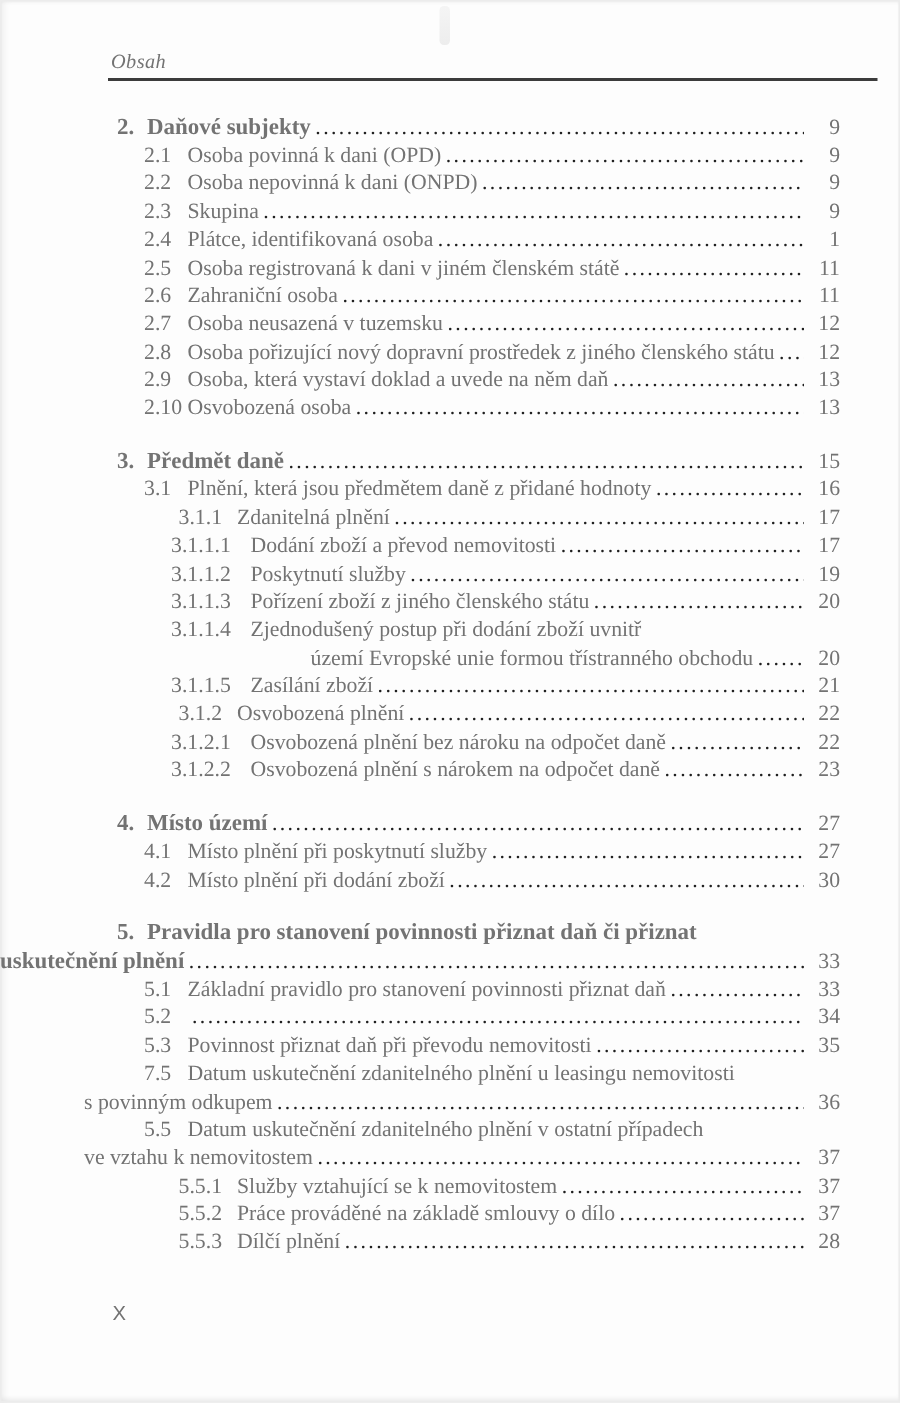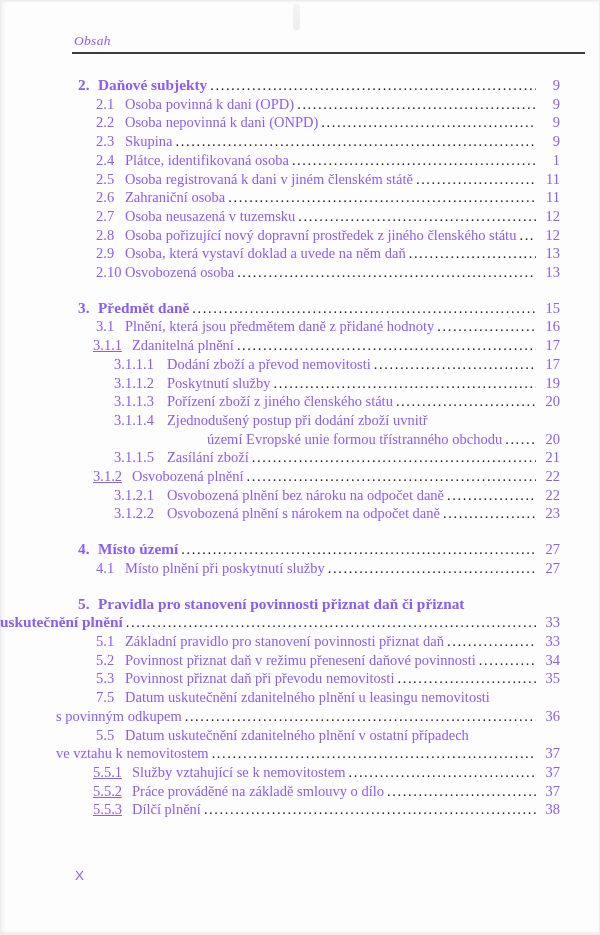--- a/index.html
+++ b/index.html
@@ -2,21 +2,21 @@
 <html><head>
 <meta charset="utf-8">
 <style>
   html,body{margin:0;padding:0;background:#f4f4f4;}
   .page{
     position:relative;
     width:600px;height:935px;
     background:#fdfdfd;
     overflow:hidden;
     font-family:"Liberation Serif","DejaVu Serif",serif;
-    color:#8b5cf6;
+    color:#737373;
     box-shadow:inset 0 0 0 1px #ececec, inset 3px 0 4px rgba(0,0,0,0.05),
                inset 0 -3px 3px rgba(0,0,0,0.05), inset 0 2px 2px rgba(0,0,0,0.03);
   }
   .smudge{
     position:absolute;left:293px;top:4px;width:7px;height:26px;
     background:linear-gradient(#f1f1f1,#e6e6e6);
     opacity:.7;border-radius:3px;
   }
   .running-head{
     position:absolute;left:72px;top:33px;right:15px;
@@ -35,21 +35,21 @@
     display:flex;align-items:baseline;
     margin-right:40px;
     line-height:18.7px;font-size:14.5px;
     white-space:nowrap;
   }
   .row.bold{font-weight:bold;font-size:15.3px;}
   .gap{margin-top:17px;}
   .num{flex:none;}
   .ind0 .num{margin-left:78px;width:20px;}
   .ind1 .num{margin-left:96px;width:29px;}
-  .ind2 .num{margin-left:93px;width:39px;text-decoration:underline;}
+  .ind2 .num{margin-left:119px;width:39px;}
   .ind3 .num{margin-left:114px;width:53px;}
   .cont0{}
   .cont1{margin-left:56px;}
   .cont3{margin-left:207px;}
   .text{flex:none;}
   .leader{
     flex:1;overflow:hidden;margin:0 2px 0 3px;min-width:10px;
   }
   .leader::after{
     content:"........................................................................................................................................";
@@ -216,38 +216,43 @@
         <span class="text">Místo území</span>
         <span class="leader"></span>
         <span class="pagenum">27</span>
       </div>
       <div class="row ind1">
         <span class="num">4.1</span>
         <span class="text">Místo plnění při poskytnutí služby</span>
         <span class="leader"></span>
         <span class="pagenum">27</span>
       </div>
+      <div class="row ind1">
+        <span class="num">4.2</span>
+        <span class="text">Místo plnění při dodání zboží</span>
+        <span class="leader"></span>
+        <span class="pagenum">30</span>
+      </div>
       <div class="row bold ind0 gap">
         <span class="num">5.</span>
         <span class="text">Pravidla pro stanovení povinnosti přiznat daň či přiznat</span>
       </div>
       <div class="row bold cont0">
         <span class="text">uskutečnění plnění</span>
         <span class="leader"></span>
         <span class="pagenum">33</span>
       </div>
       <div class="row ind1">
         <span class="num">5.1</span>
         <span class="text">Základní pravidlo pro stanovení povinnosti přiznat daň</span>
         <span class="leader"></span>
         <span class="pagenum">33</span>
       </div>
       <div class="row ind1">
         <span class="num">5.2</span>
-        <span class="text">Povinnost přiznat daň v režimu přenesení daňové povinnosti</span>
         <span class="leader"></span>
         <span class="pagenum">34</span>
       </div>
       <div class="row ind1">
         <span class="num">5.3</span>
         <span class="text">Povinnost přiznat daň při převodu nemovitosti</span>
         <span class="leader"></span>
         <span class="pagenum">35</span>
       </div>
       <div class="row ind1">
@@ -277,18 +282,18 @@
       <div class="row ind2">
         <span class="num">5.5.2</span>
         <span class="text">Práce prováděné na základě smlouvy o dílo</span>
         <span class="leader"></span>
         <span class="pagenum">37</span>
       </div>
       <div class="row ind2">
         <span class="num">5.5.3</span>
         <span class="text">Dílčí plnění</span>
         <span class="leader"></span>
-        <span class="pagenum">38</span>
+        <span class="pagenum">28</span>
       </div>
     </div>
 
   <div class="footer-page">X</div>
 </div>
 
 </body></html>

